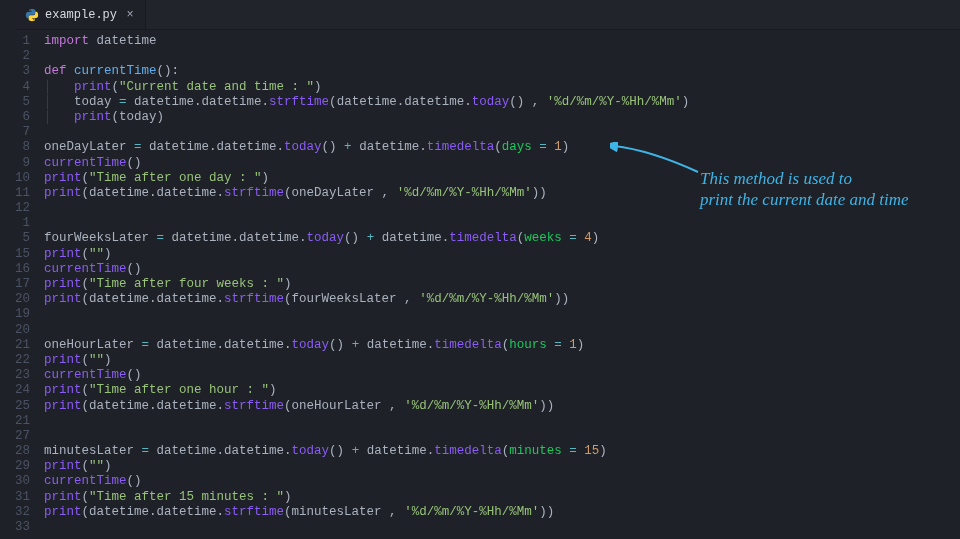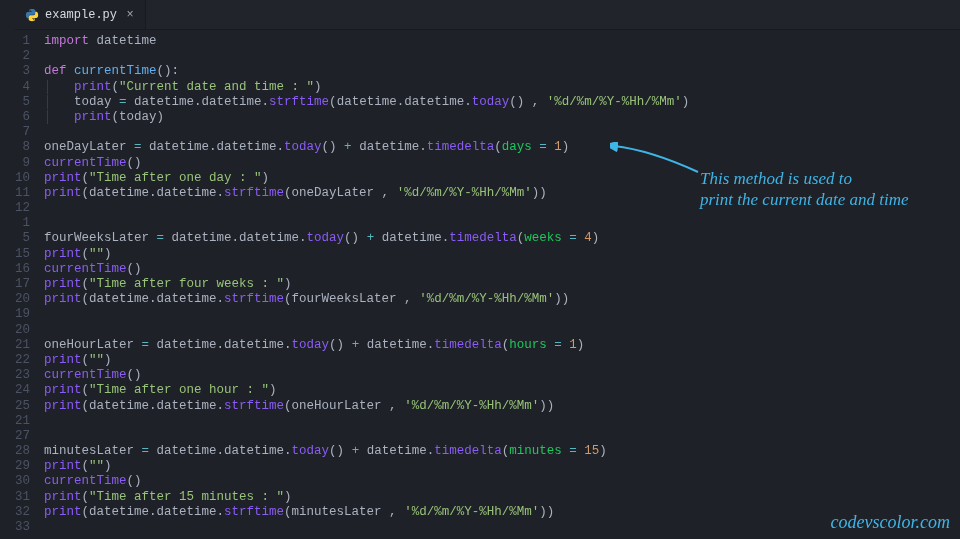--- a/index.html
+++ b/index.html
@@ -157,14 +157,13 @@
       </marker>
     </defs>
     <path d="M88,30 Q40,8 4,4" stroke="#3fb4e6" stroke-width="2" fill="none" marker-end="url(#ah)"></path>
   </svg>
 
   <div class="annotation note">
     <span>This method is used to</span><br>
     <span>print the current date and time</span>
   </div>
 
-  <div class="annotation watermark">codevscolor.com</div>
 </div>
 
 </body></html>

